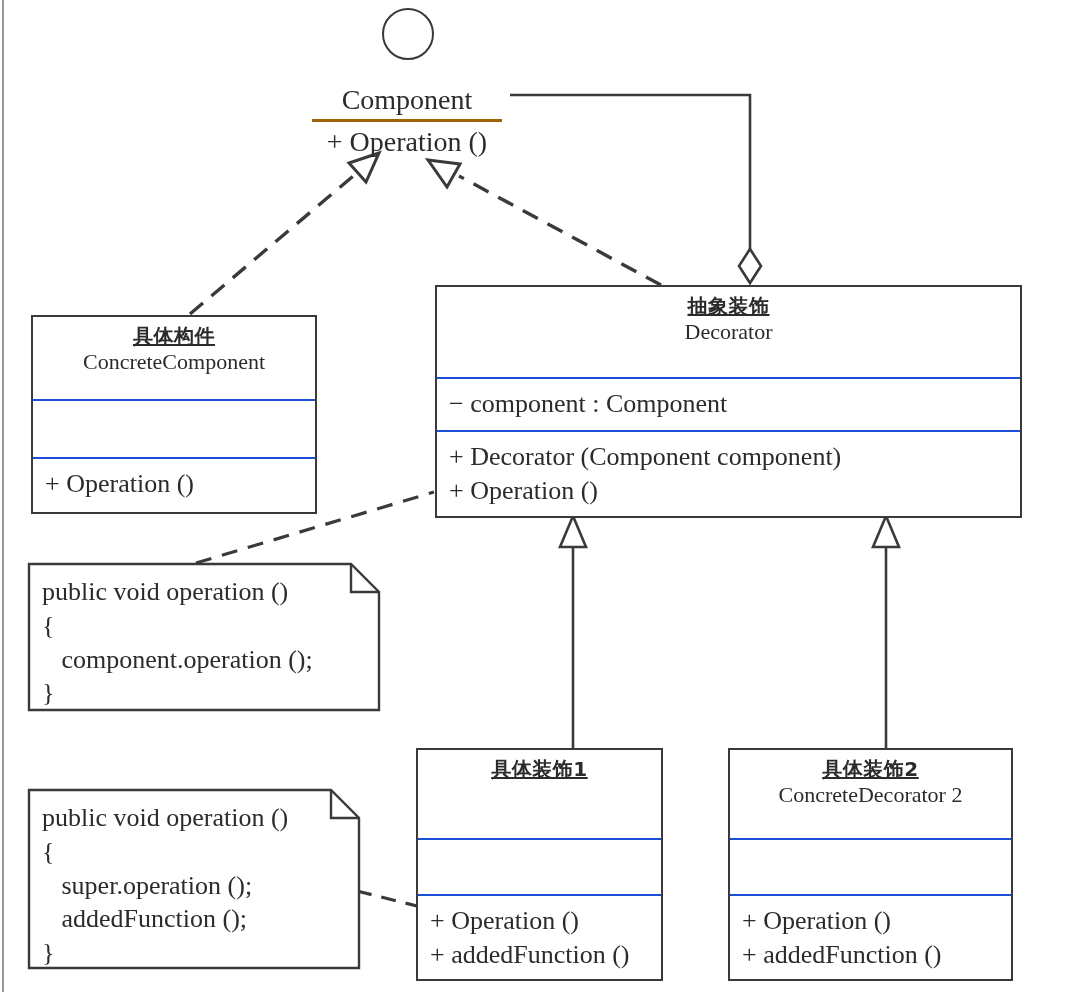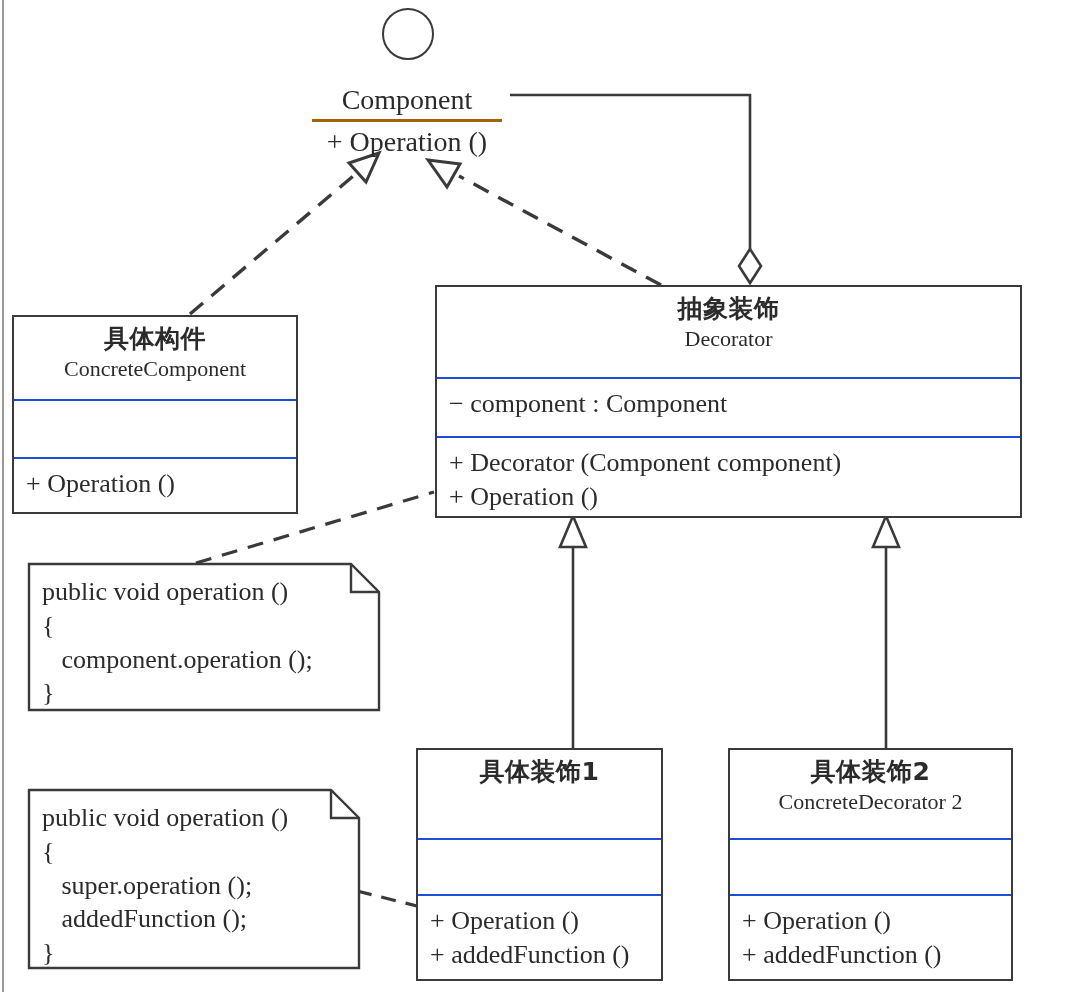--- a/index.html
+++ b/index.html
@@ -36,24 +36,25 @@
   .compartment + .compartment {
     border-top: 2px solid #1d4ed8;
   }
   .title-comp {
     text-align: center;
     padding: 7px 6px 9px 6px;
     line-height: 1.22;
   }
   .cn {
     font-family: "DejaVu Sans", sans-serif;
-    font-size: 25px;
+    font-size: 20px;
     font-weight: bold;
     letter-spacing: 0.5px;
     display: block;
+    text-decoration: underline;
   }
   .en {
     font-size: 22px;
     display: block;
     margin-top: 1px;
   }
   .members {
     padding: 8px 10px 8px 12px;
     font-size: 26px;
     line-height: 1.30;
@@ -166,40 +167,40 @@
       <line x1="357" y1="891" x2="417" y2="906" stroke="#3a3a3a" stroke-width="3.2" stroke-dasharray="15,10"></line>
     </g>
   </svg>
 
   <div id="iface">
     <div class="circle"></div>
     <div class="iface-name">Component</div>
     <div class="iface-op">+ Operation ()</div>
   </div>
 
-  <div class="uml-box" style="left:12px; top:315px; width:286px; height:199px;">
+  <div class="uml-box" style="left:31px; top:315px; width:286px; height:199px;">
     <div class="compartment title-comp" style="height:82px;">
       <span class="cn">具体构件</span>
       <span class="en">ConcreteComponent</span>
     </div>
     <div class="compartment empty-comp" style="height:58px;"></div>
     <div class="compartment members" style="height:55px;">
       <div class="member-line">+ Operation ()</div>
     </div>
   </div>
 
   <div class="uml-box" style="left:435px; top:285px; width:587px; height:233px;">
     <div class="compartment title-comp" style="height:90px;">
       <span class="cn">抽象装饰</span>
       <span class="en">Decorator</span>
     </div>
     <div class="compartment members" style="height:53px;">
       <div class="member-line">− component : Component</div>
     </div>
-    <div class="compartment members" style="height:96px;margin-top:6px;">
+    <div class="compartment members" style="height:96px;">
       <div class="member-line">+ Decorator (Component component)</div>
       <div class="member-line">+ Operation ()</div>
     </div>
   </div>
 
   <div class="uml-box" style="left:416px; top:748px; width:247px; height:233px;">
     <div class="compartment title-comp" style="height:88px;">
       <span class="cn">具体装饰1</span>
     </div>
     <div class="compartment empty-comp" style="height:56px;"></div>

